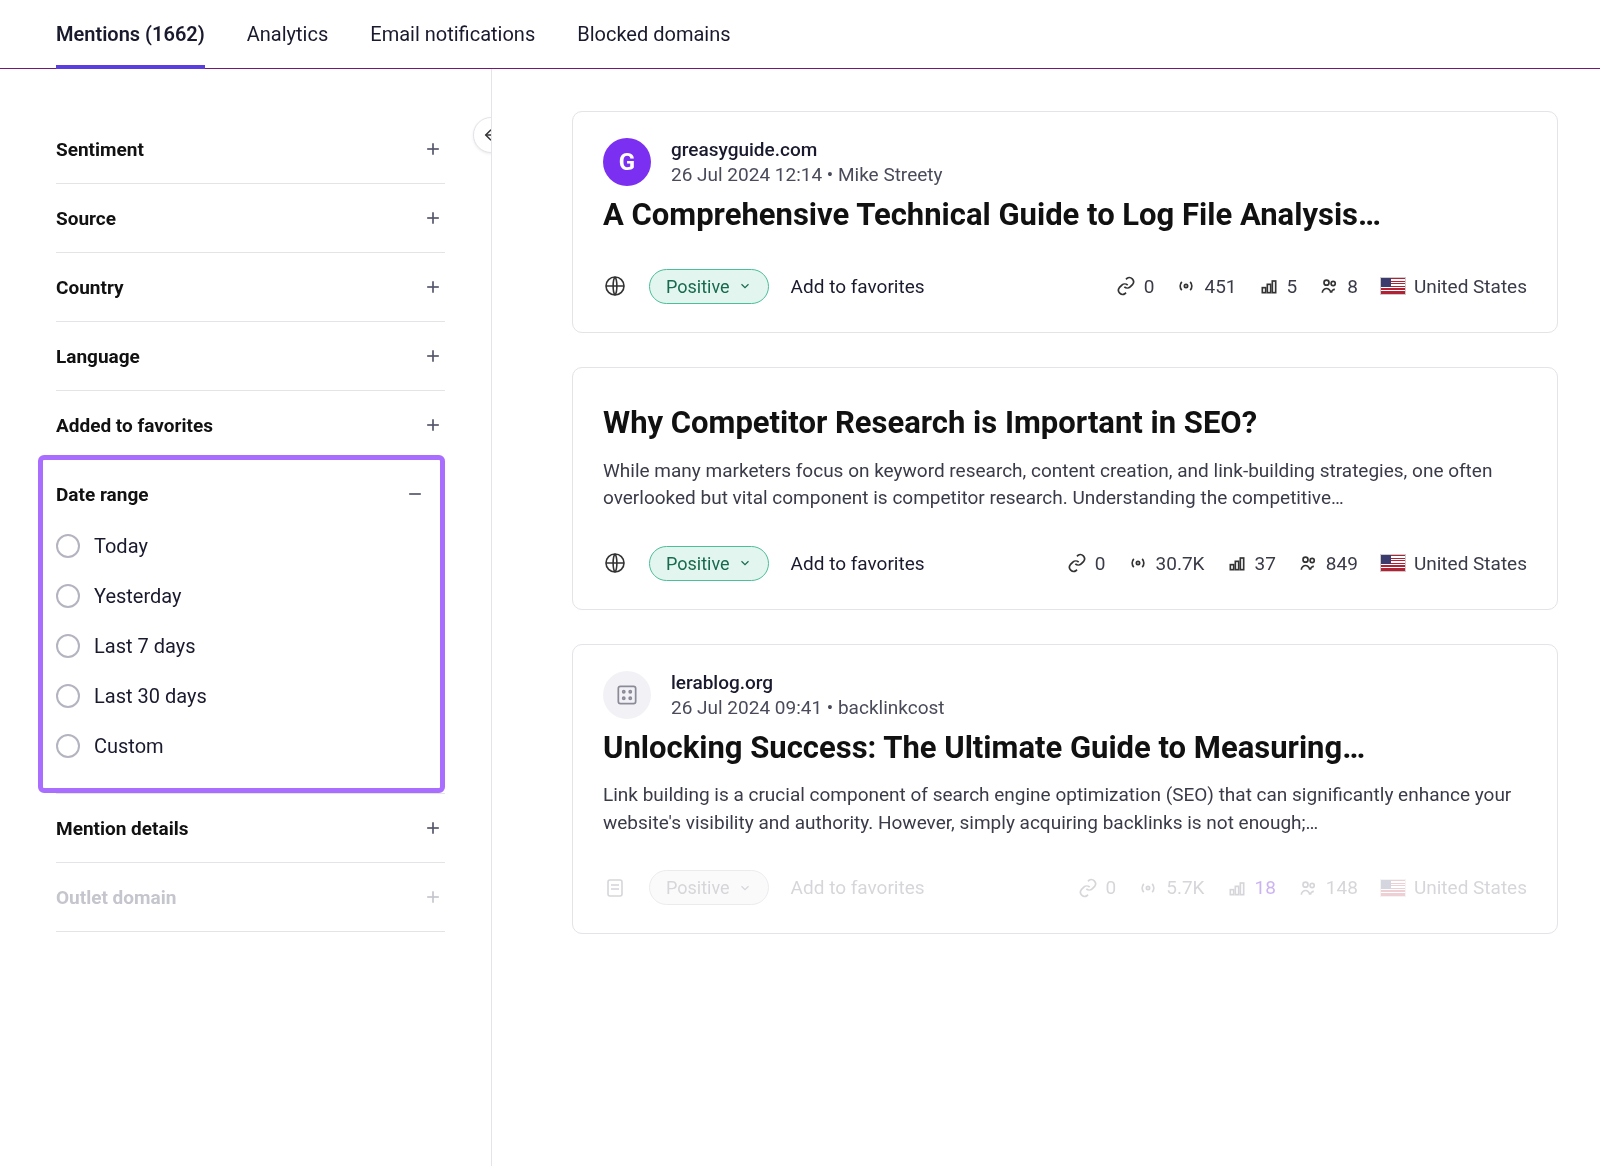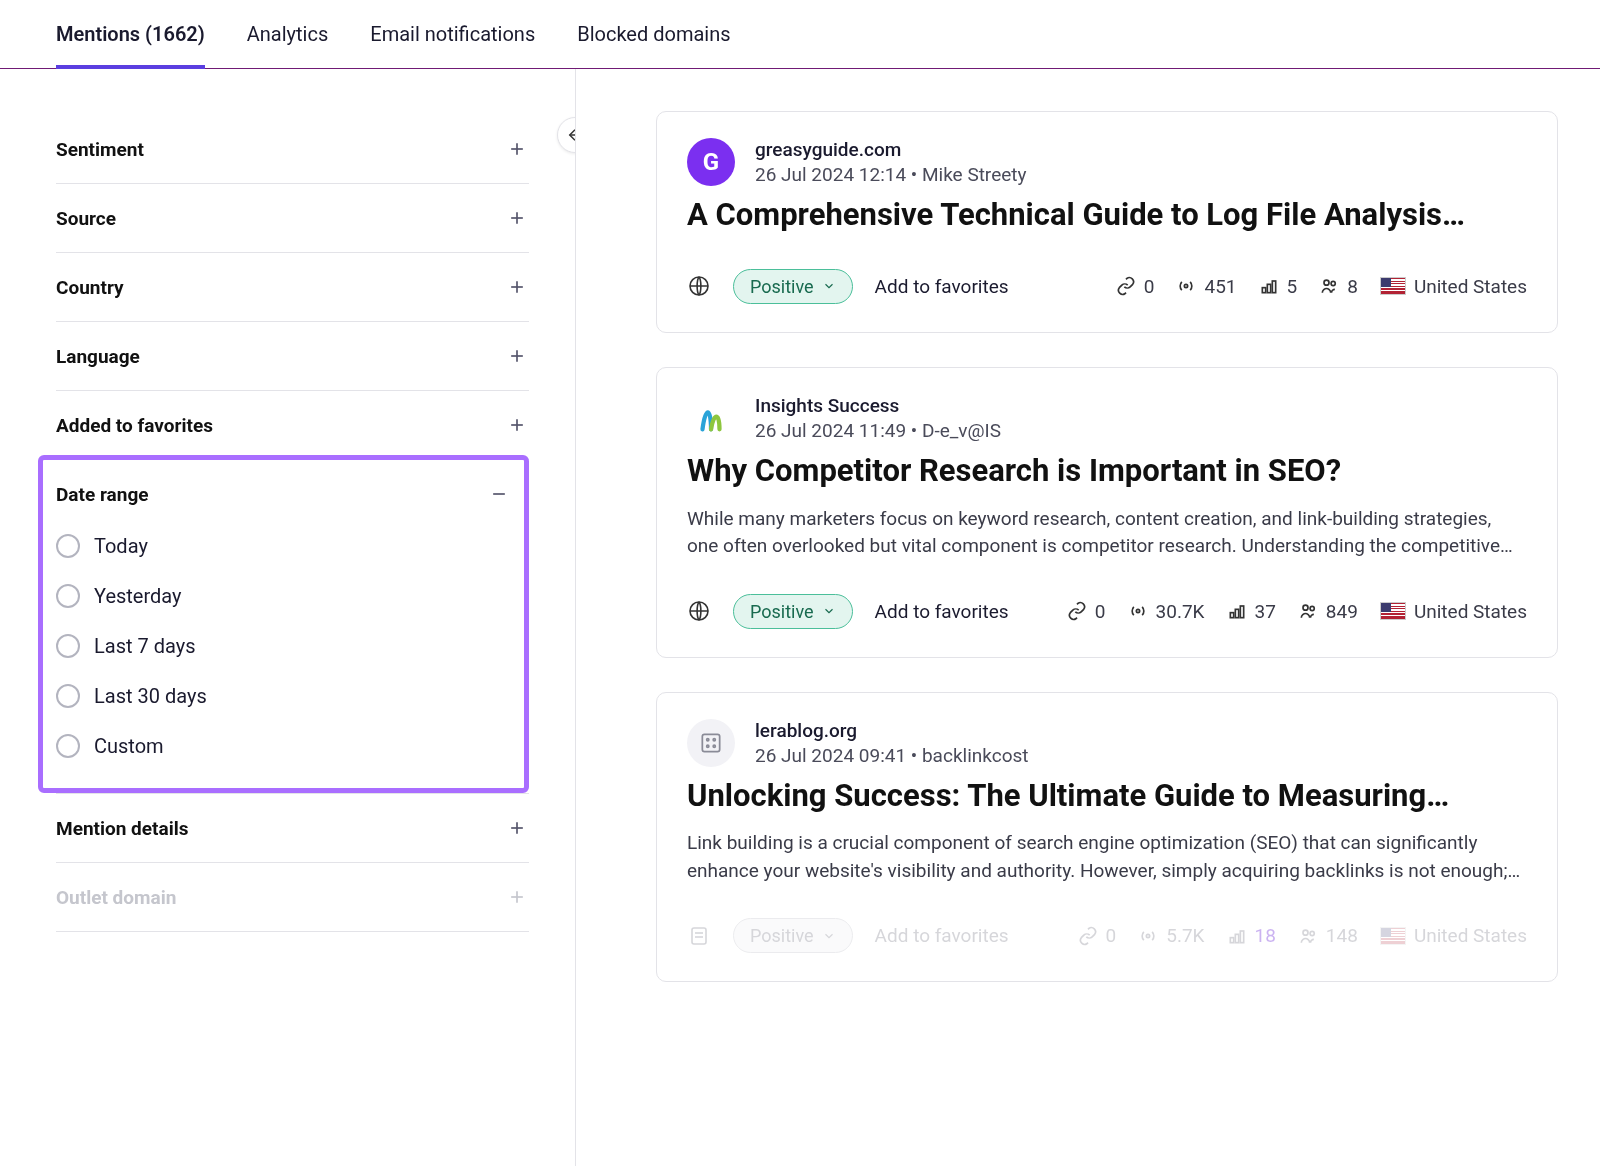--- a/index.html
+++ b/index.html
@@ -7,21 +7,21 @@
 .page { display: flex; flex-direction: column; height: 1166px; }
 
 
 .tabs { display: flex; gap: 8px; padding: 0 56px; border-bottom: 1px solid #701a75; }
 .tab { padding: 22px 0 22px 0; margin-right: 34px; font-size: 20px; color: #1a1a2e; cursor: pointer; position: relative; }
 .tab.active { font-weight: 600; }
 .tab.active::after { content: ""; position: absolute; left: 0; right: 0; bottom: -1px; height: 4px; background: #5b3ee0; }
 
 
 .body { display: flex; flex: 1; min-height: 0; }
-.sidebar { width: 576px; border-right: 1px solid #e3e3e8; position: relative; overflow: hidden; }
+.sidebar { width: 492px; border-right: 1px solid #e3e3e8; position: relative; overflow: hidden; }
 .collapse-btn { position: absolute; top: 48px; right: -18px; width: 36px; height: 36px; border-radius: 50%; border: 1px solid #e3e3e8; background: #fff; display: flex; align-items: center; justify-content: center; box-shadow: 0 1px 3px rgba(0,0,0,0.08); cursor: pointer; z-index: 5; }
 
 .filter-list { padding: 46px 46px 0 56px; }
 .filter-item { border-bottom: 1px solid #e3e3e8; }
 .filter-head { display: flex; align-items: center; justify-content: space-between; padding: 22px 0; cursor: pointer; }
 .filter-title { font-size: 19px; font-weight: 700; color: #111; }
 .filter-subtitle { font-size: 16px; color: #797a86; margin-top: 3px; }
 .toggle-icon { width: 24px; height: 24px; display: flex; align-items: center; justify-content: center; color: #54546a; }
 .filter-item.faded .filter-title, .filter-item.faded .toggle-icon { color: #c5c6cd; }
 
@@ -258,32 +258,20 @@
               <span>8</span>
             </span>
           <span class="metric">
               <span class="flag"></span>
               <span>United States</span>
             </span>
         </div>
       </div>
 
       <div class="card">
-        <div class="card-head">
-          <div class="source-icon i">
-            <svg width="34" height="34" viewBox="0 0 24 24" fill="none">
-                <path d="M6 20 C 8 4, 12 4, 12 20" stroke="#2aa3d8" stroke-width="3" stroke-linecap="round"></path>
-                <path d="M12 20 C 14 8, 18 8, 18 20" stroke="#8ec63f" stroke-width="3" stroke-linecap="round"></path>
-              </svg>
-          </div>
-          <div>
-            <div class="source-name">Insights Success</div>
-            <div class="source-meta">26 Jul 2024 11:49 • D-e_v@IS</div>
-          </div>
-        </div>
         <div class="card-title">Why Competitor Research is Important in SEO?</div>
         <div class="card-desc">While many marketers focus on keyword research, content creation, and link-building strategies, one often overlooked but vital component is competitor research. Understanding the competitive…</div>
         <div class="card-foot">
           <span>
               <svg width="24" height="24" viewBox="0 0 24 24" fill="none" stroke="#333" stroke-width="1.6">
                 <circle cx="12" cy="12" r="9"></circle>
                 <path d="M3 12h18M12 3c2.5 3 2.5 15 0 18M12 3c-2.5 3-2.5 15 0 18"></path>
               </svg>
             </span>
           <span class="sentiment-pill">

